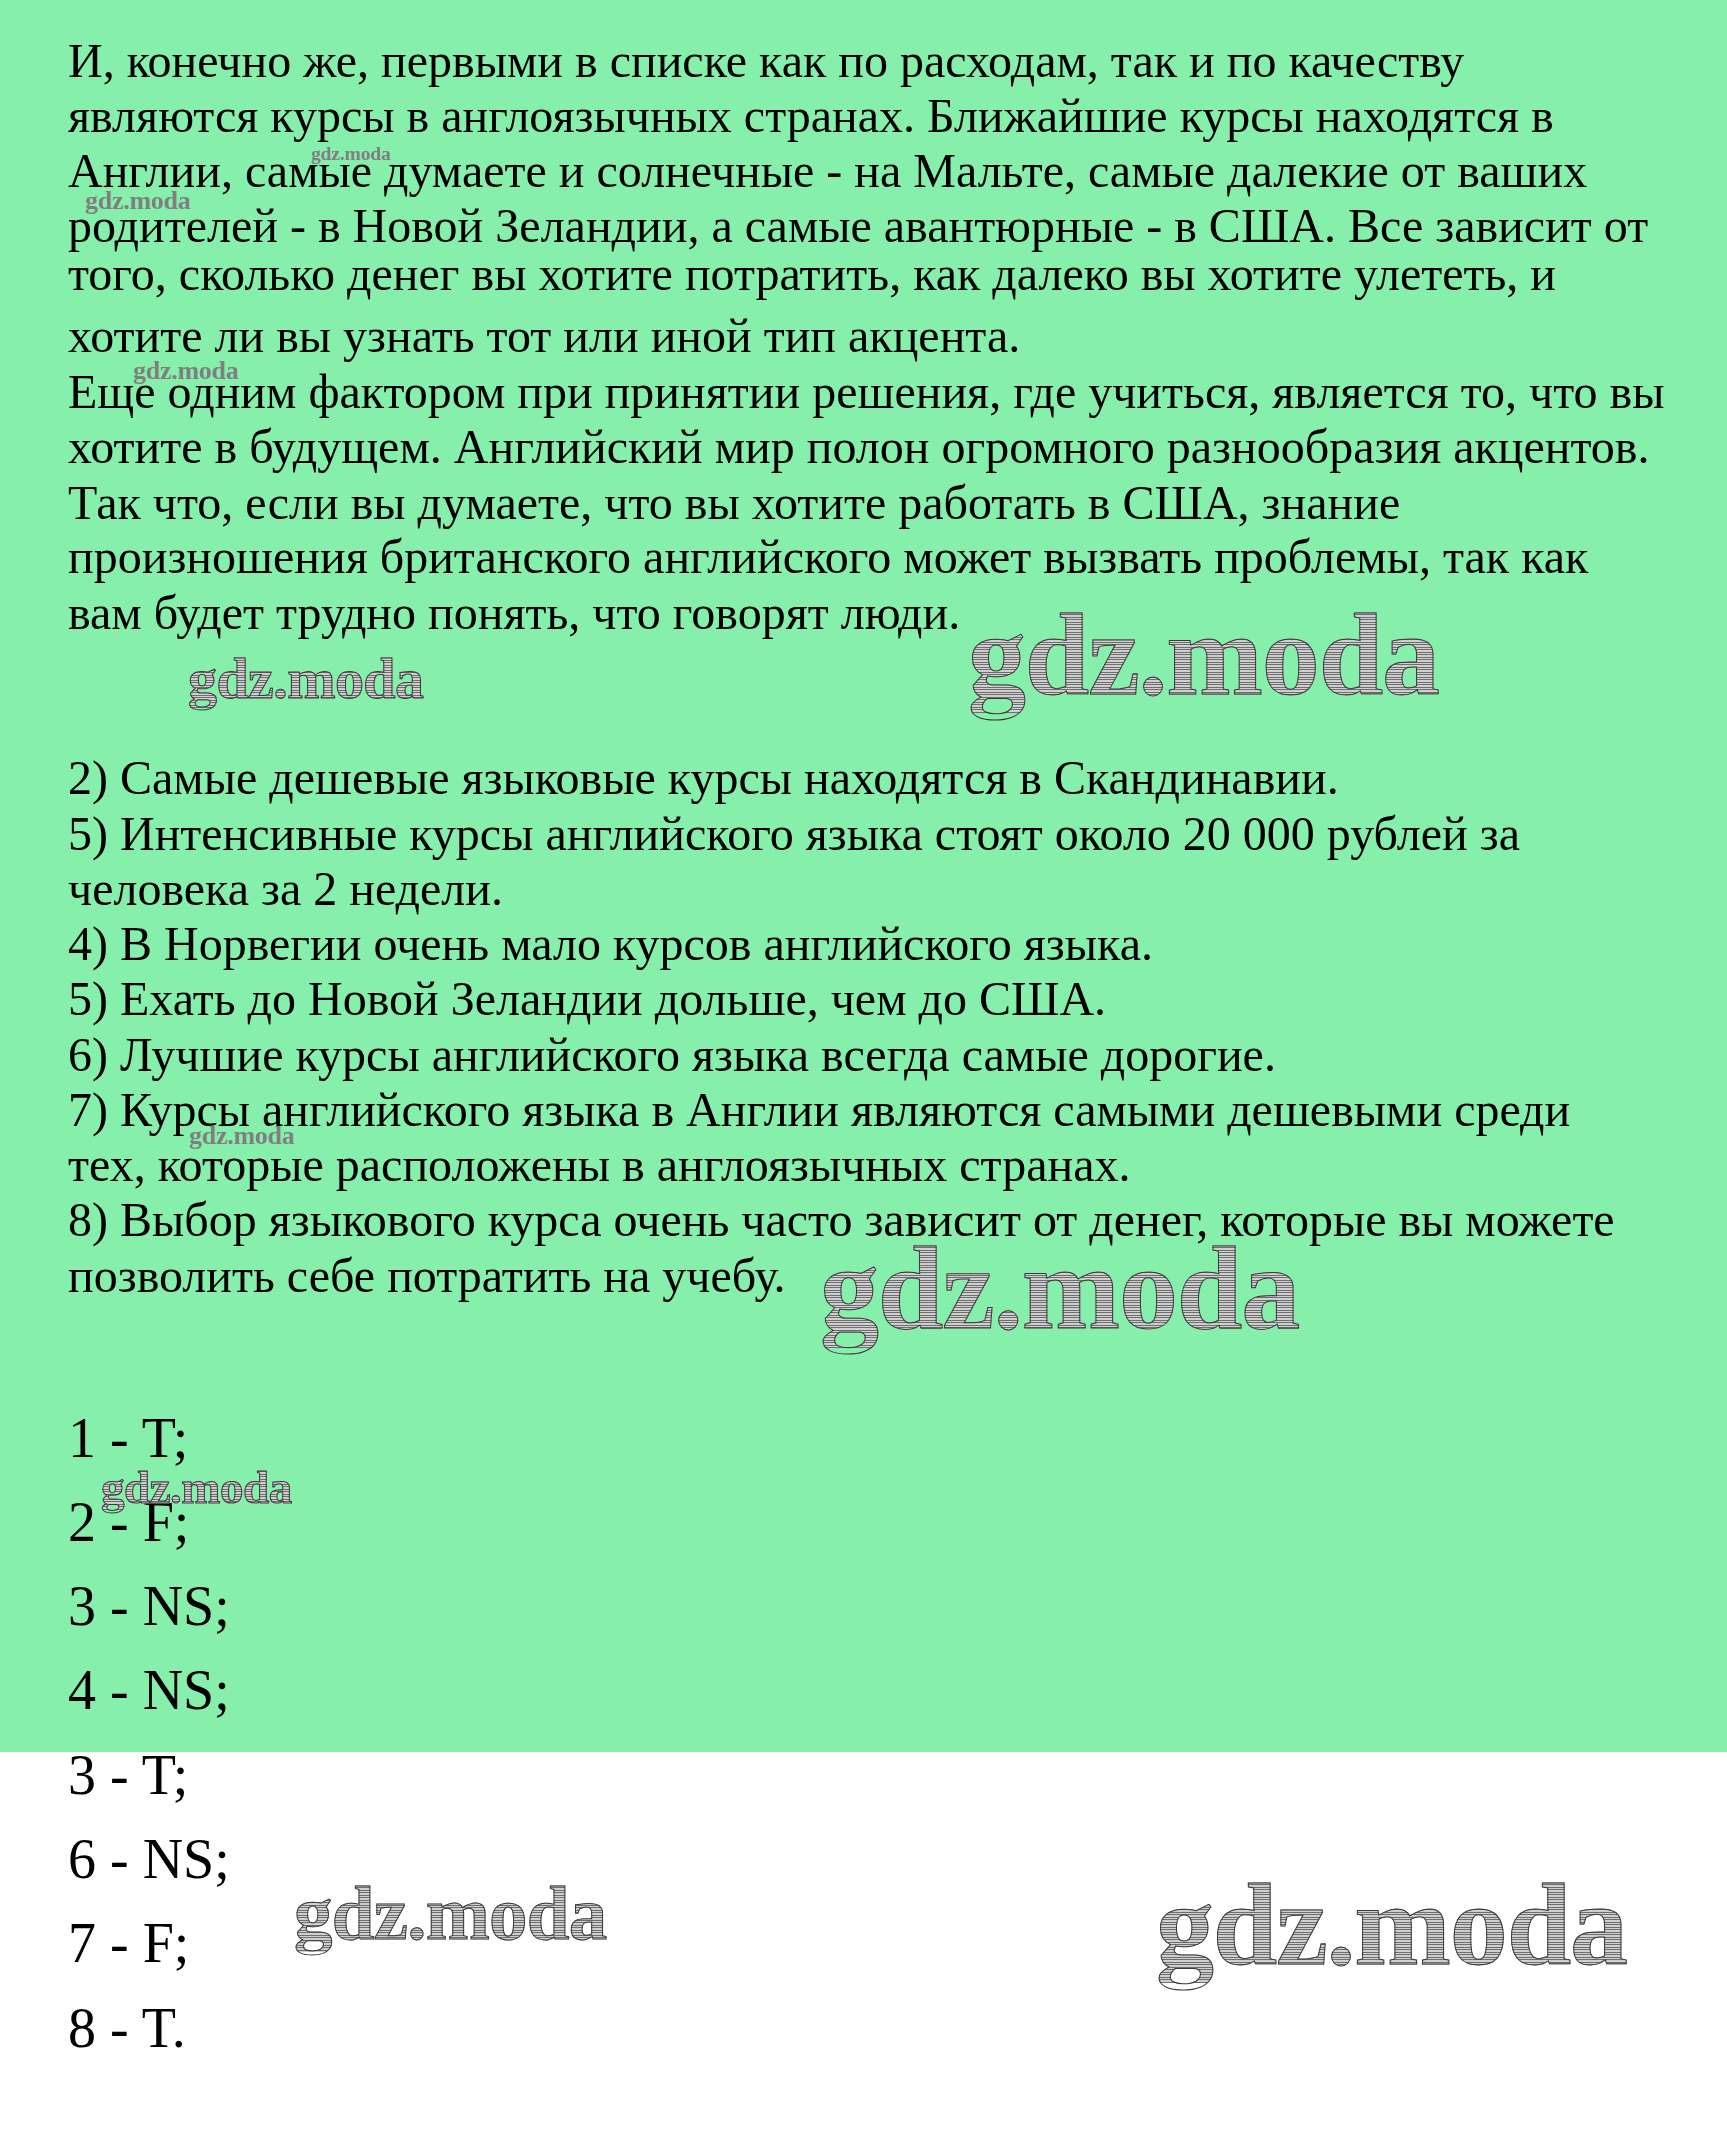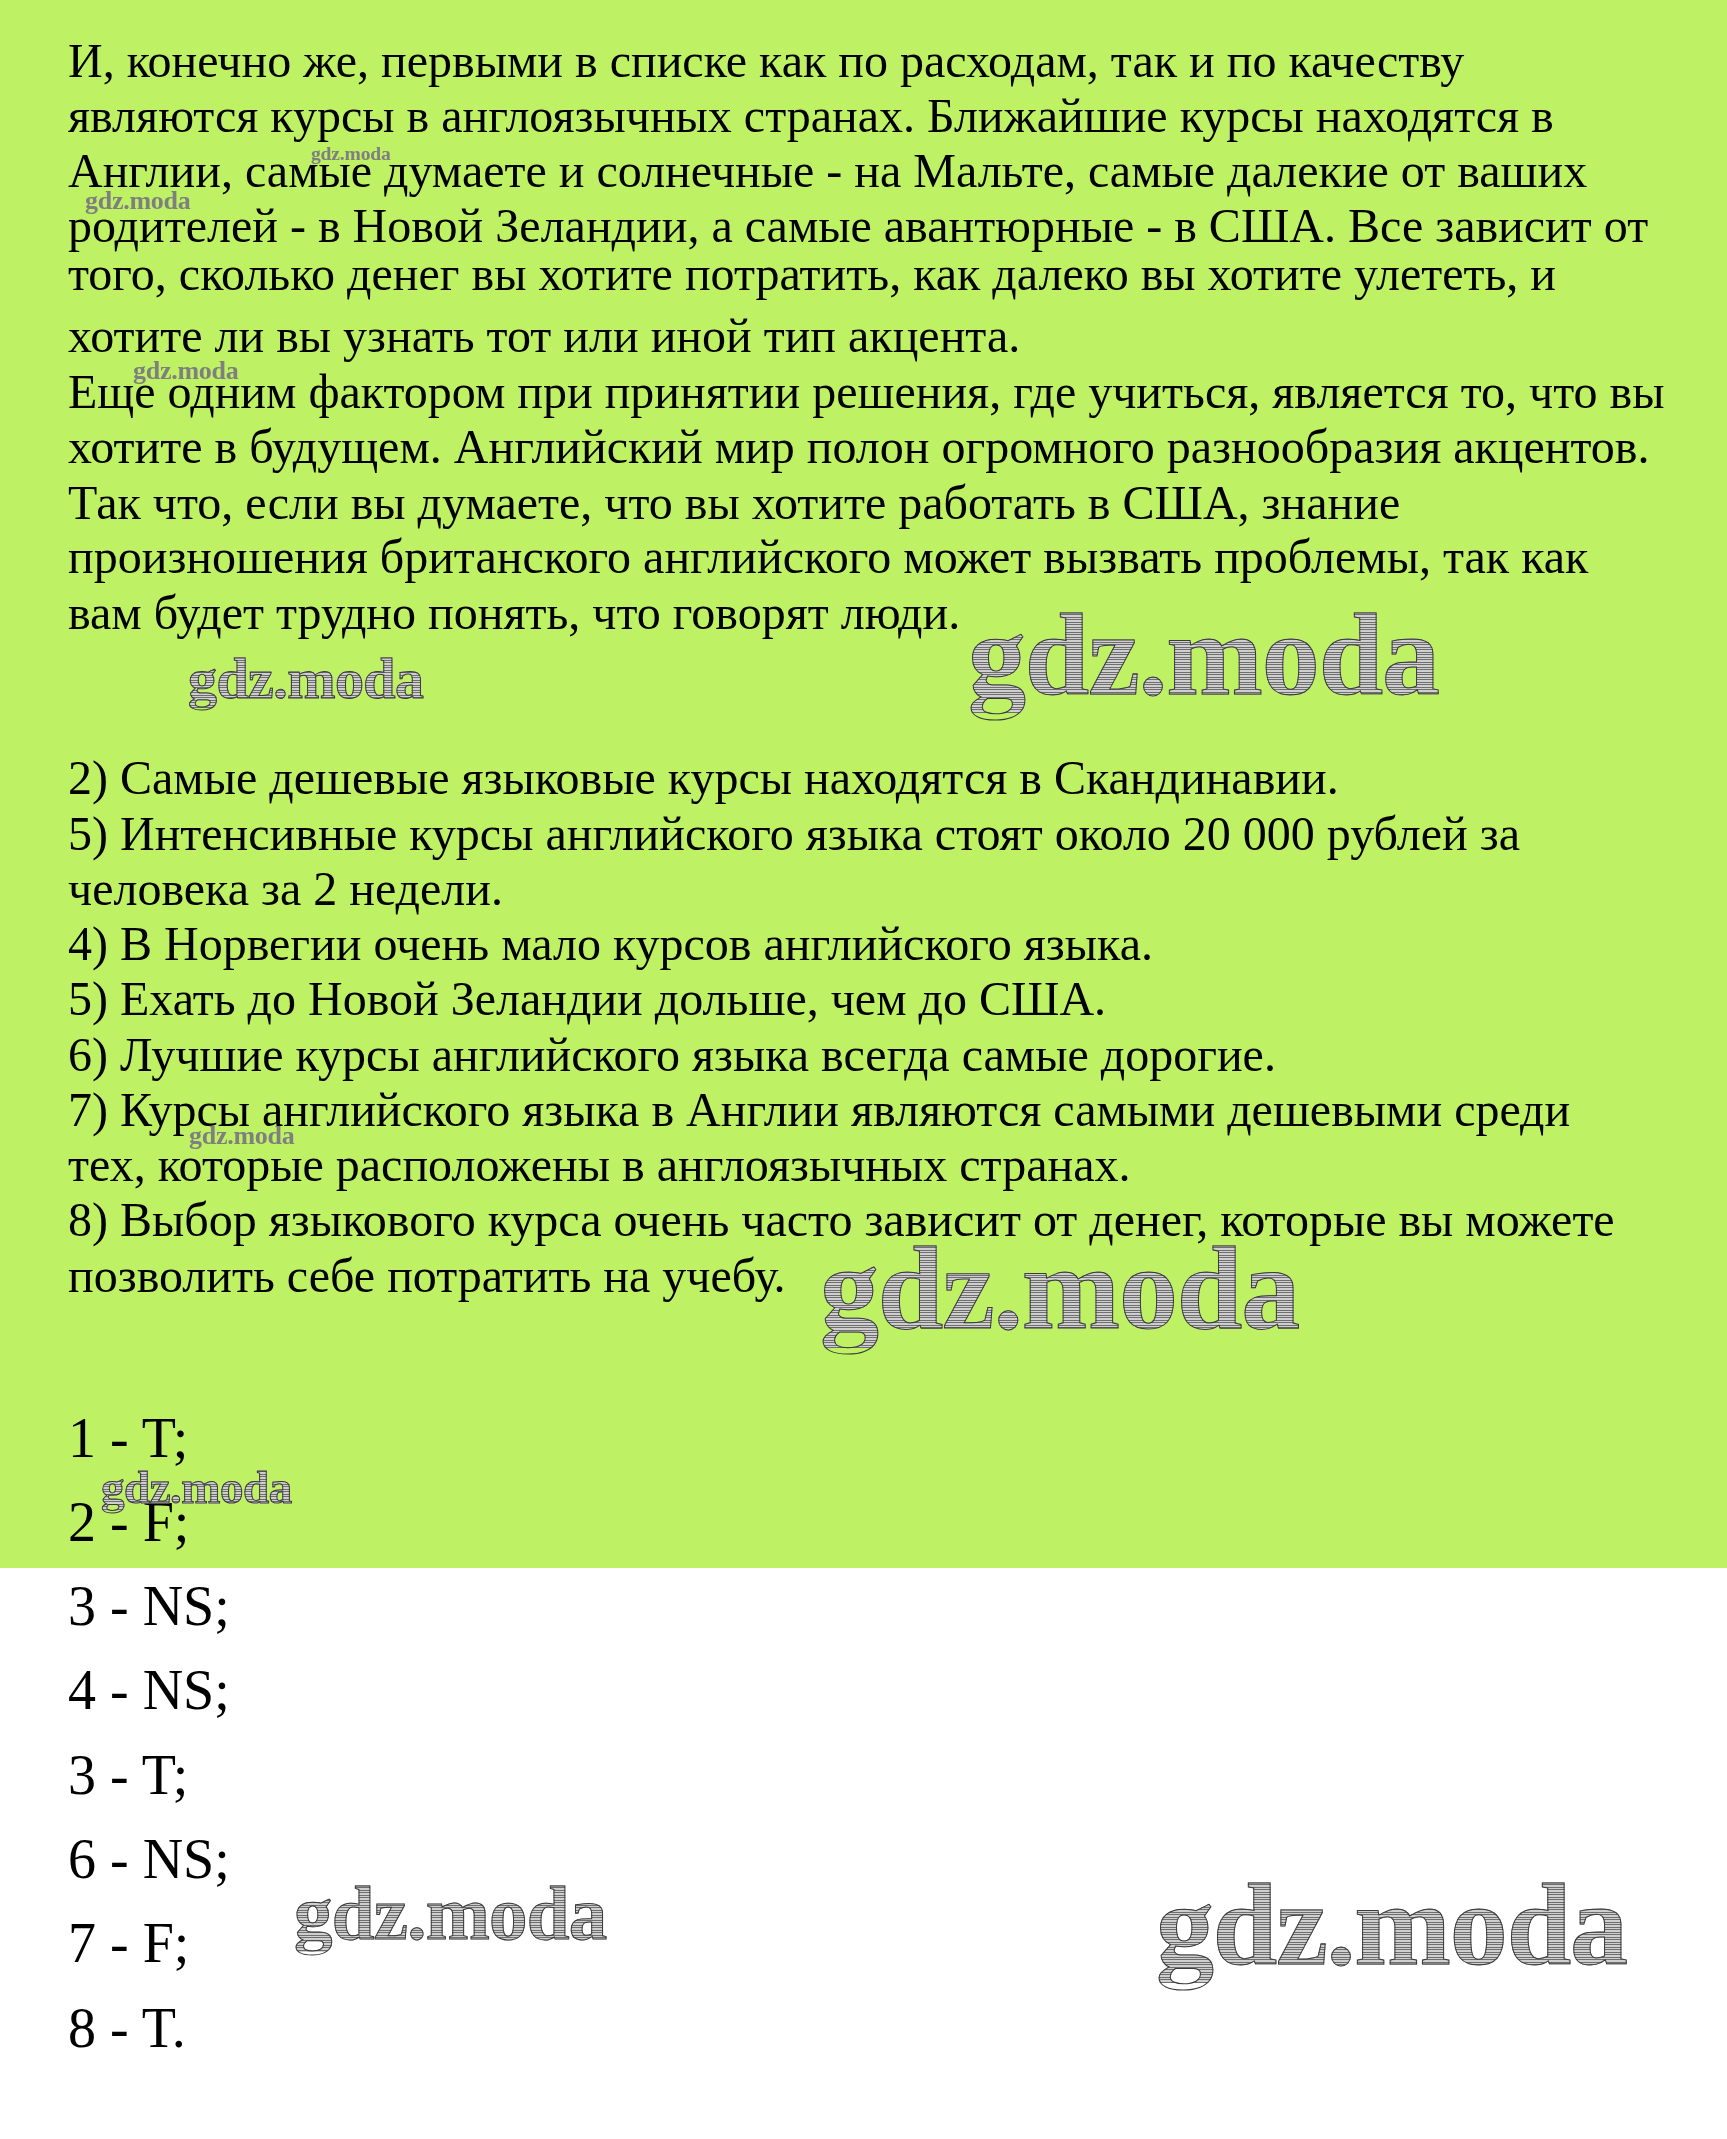--- a/index.html
+++ b/index.html
@@ -1,17 +1,17 @@
 <!DOCTYPE html>
 <html style="font-size:13px"><head>
 <meta charset="utf-8">
 <style>
   html, body { margin: 0; padding: 0; background: #ffffff; }
   body { width: 1728px; height: 2140px; position: relative; overflow: hidden; }
-  .page { position: absolute; left: 0; top: 0; width: 1728px; height: 1568px; background: #bef264; }
+  .page { position: absolute; left: 0; top: 0; width: 1728px; height: 1752px; background: #86efac; }
   .line {
     position: absolute; left: 68px; white-space: nowrap;
     font-family: "Liberation Serif", serif; font-size: 48px; line-height: 48px;
     color: #000; margin: 0;
   }
   .answer {
     position: absolute; left: 68px; white-space: nowrap;
     font-family: "Liberation Serif", serif; font-size: 56px; line-height: 48px;
     color: #000;
   }

